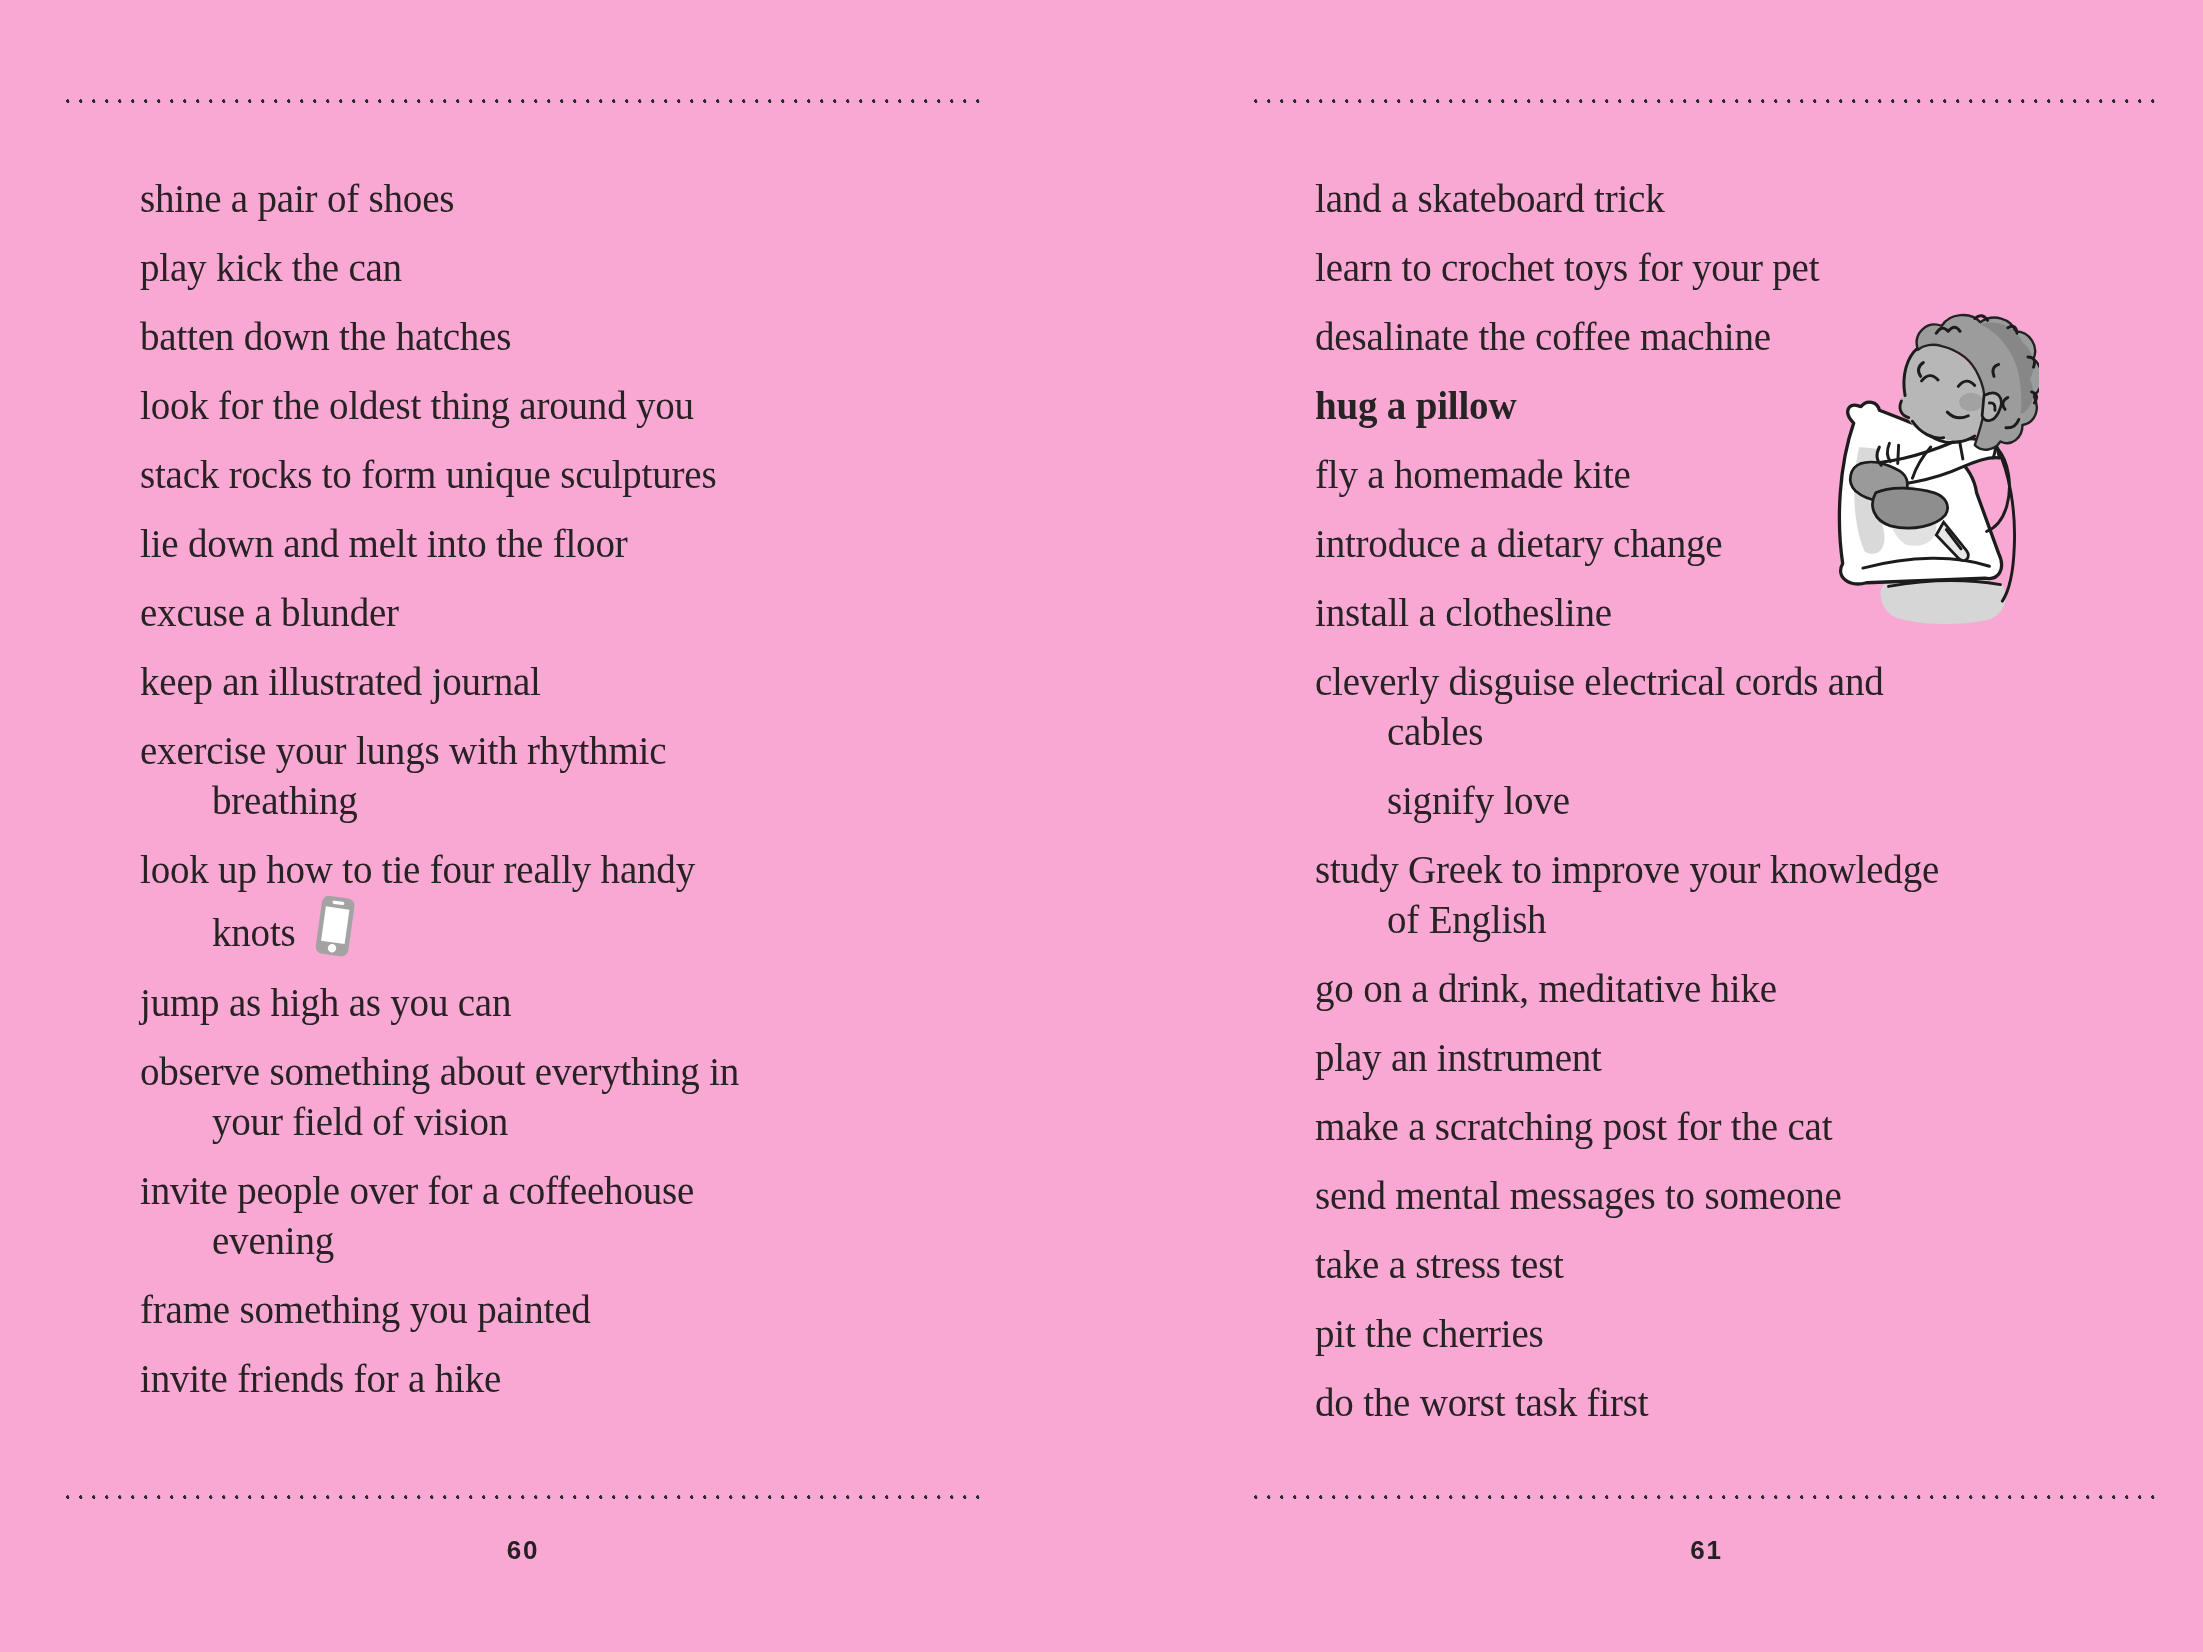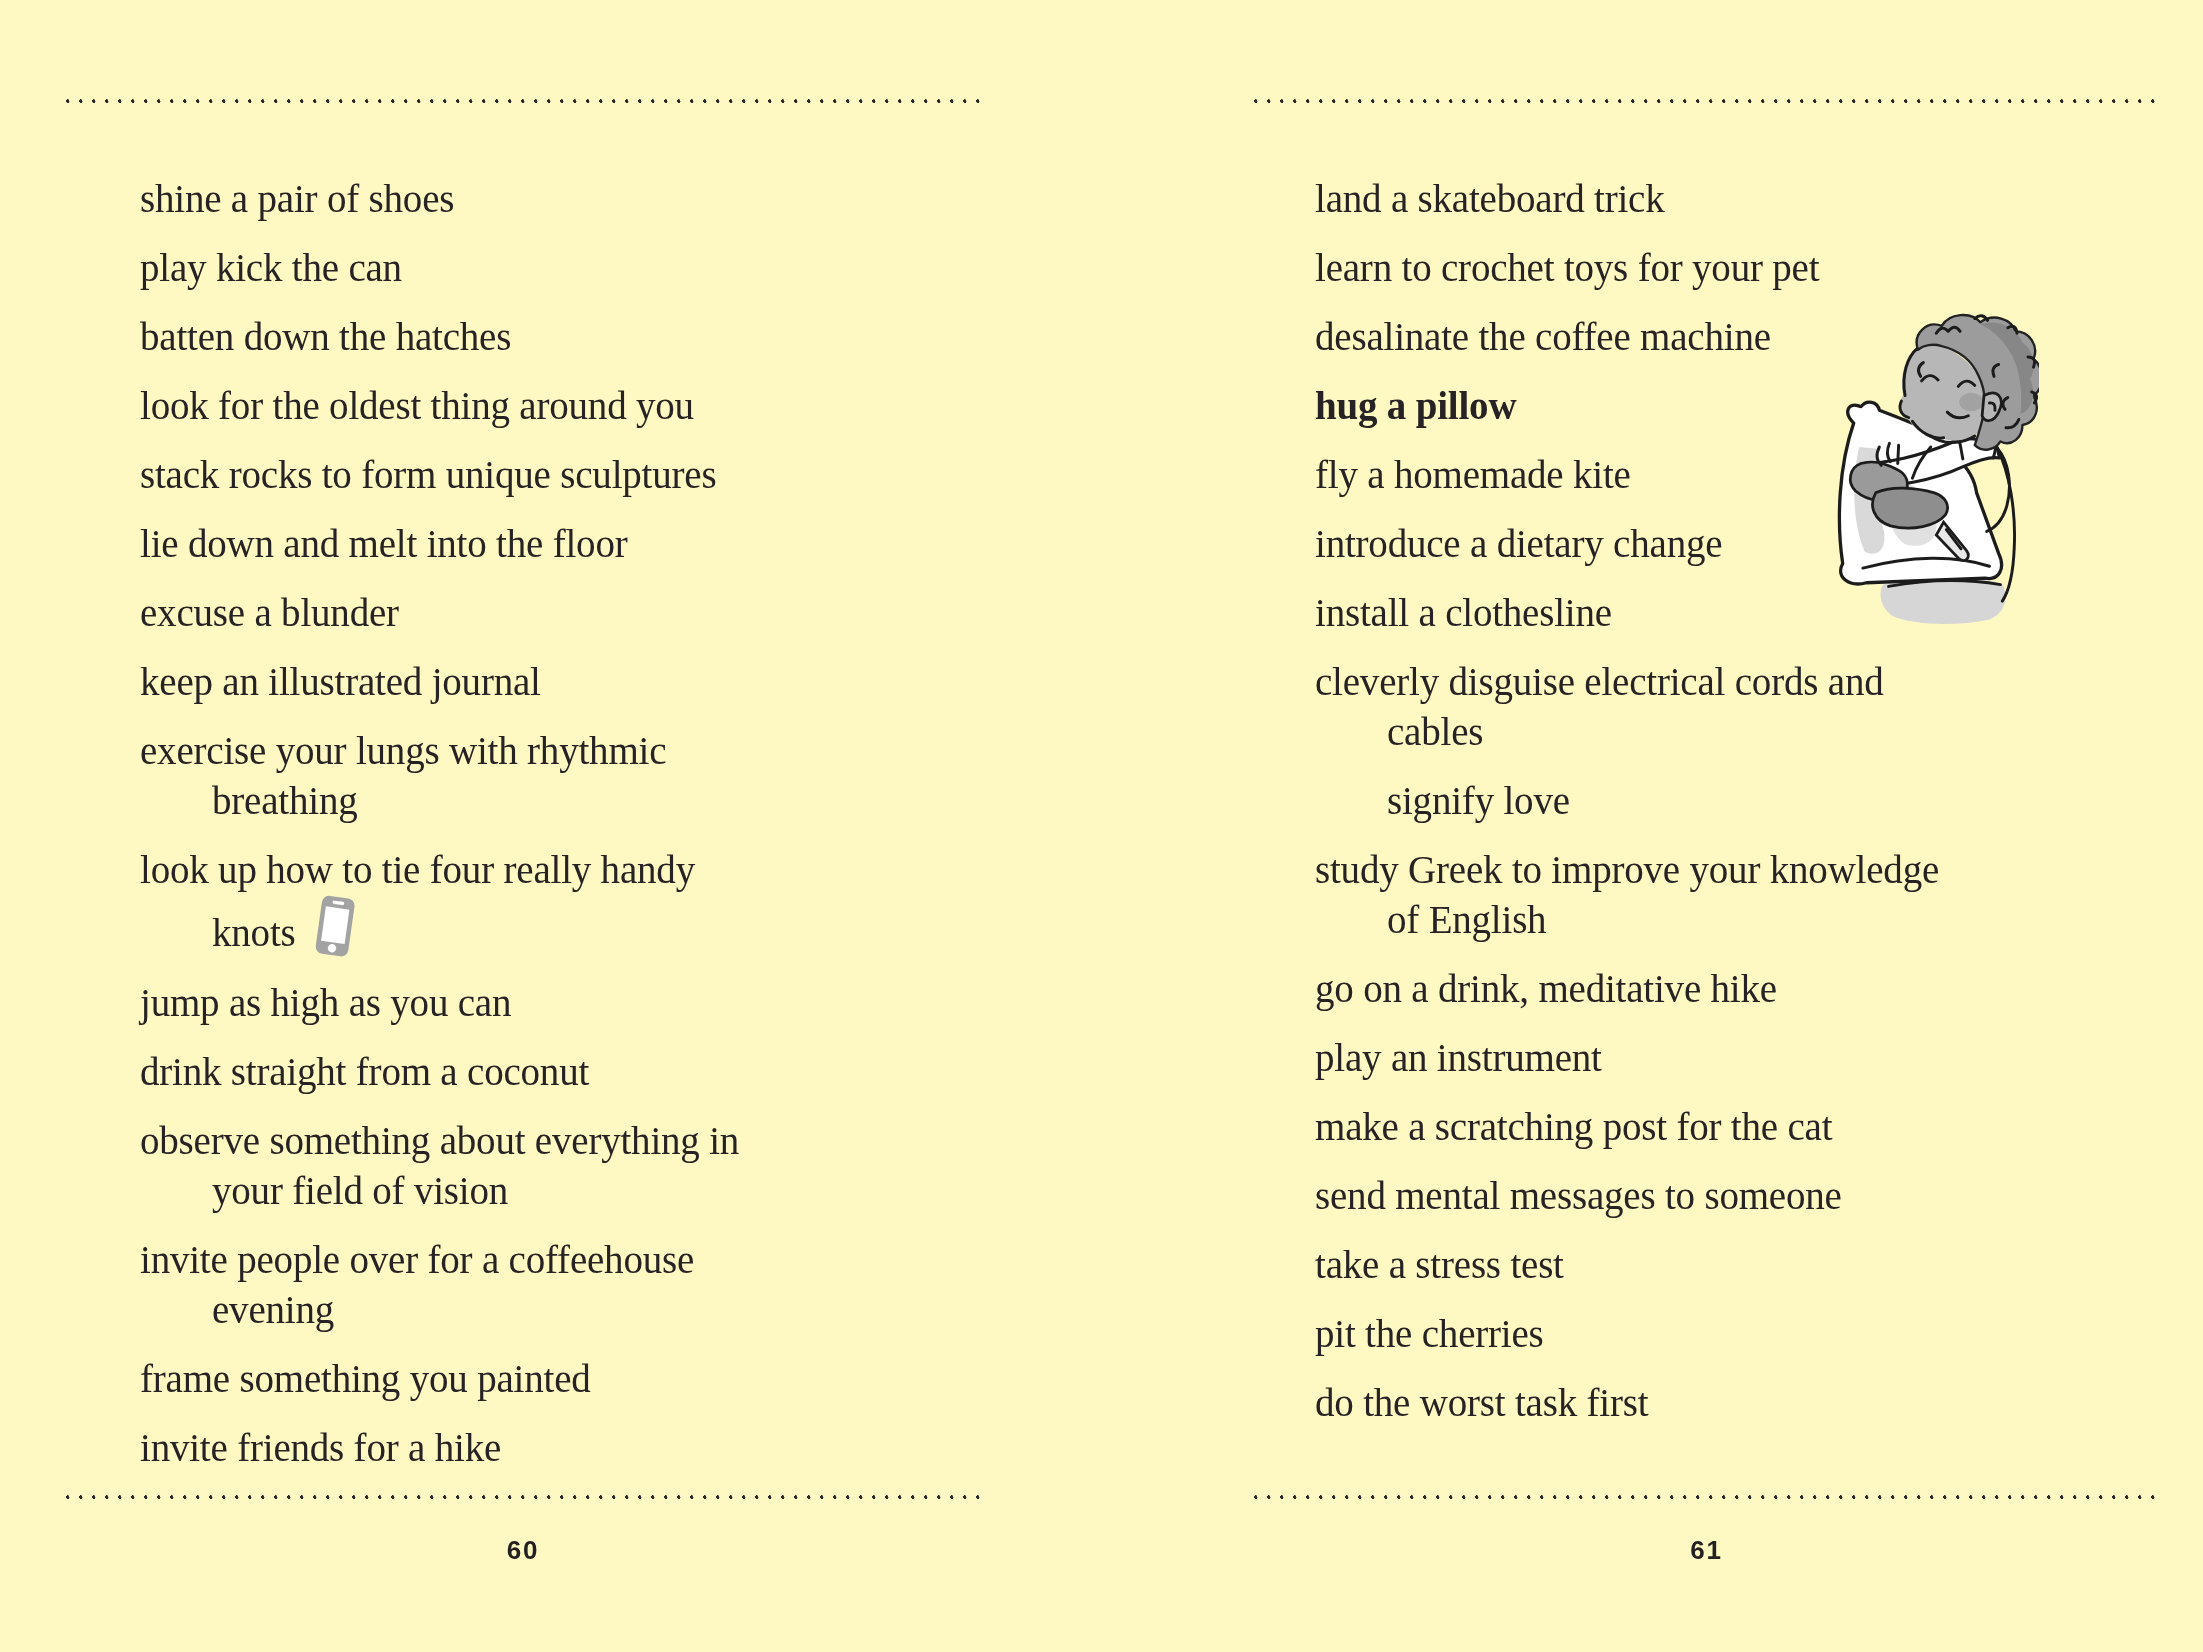--- a/index.html
+++ b/index.html
@@ -1,17 +1,17 @@
 <!DOCTYPE html>
 <html style="font-size:14.7px"><head>
 <meta charset="utf-8">
 <style>
   html,body{margin:0;padding:0;background:#fff;}
   .spread{
-    position:relative;width:2204px;height:1653px;background:#fef9c3;
+    position:relative;width:2204px;height:1653px;background:#f9a8d4;
     font-family:"Liberation Serif", serif;overflow:hidden;
   }
   .page{position:absolute;top:0;height:1653px;}
   .page.left{left:0;width:1093px;}
   .page.right{left:1093px;width:1111px;}
   .dotrule{
     position:absolute;height:4.6px;
     background-image:radial-gradient(circle at 1.8px 2px,#2d2a2b 1.6px,transparent 1.8px);
     background-size:13px 4.6px;background-repeat:repeat-x;
   }
@@ -82,23 +82,20 @@
                 <rect x="10" y="14" width="26" height="38" fill="#ffffff"></rect>
                 <rect x="16.5" y="6.5" width="13" height="3.6" rx="1.8" fill="#ffffff"></rect>
                 <circle cx="23" cy="58.5" r="4.6" fill="#ffffff"></circle>
               </g>
             </svg></span>
       </p>
       <p class="item">
           <span class="line">jump as high as you can</span>
         </p>
       <p class="item">
-          <span class="line">drink straight from a coconut</span>
-        </p>
-      <p class="item">
         <span class="line">observe something about everything in</span>
         <span class="line cont">your field of vision</span>
       </p>
       <p class="item">
         <span class="line">invite people over for a coffeehouse</span>
         <span class="line cont">evening</span>
       </p>
       <p class="item">
           <span class="line">frame something you painted</span>
         </p>

